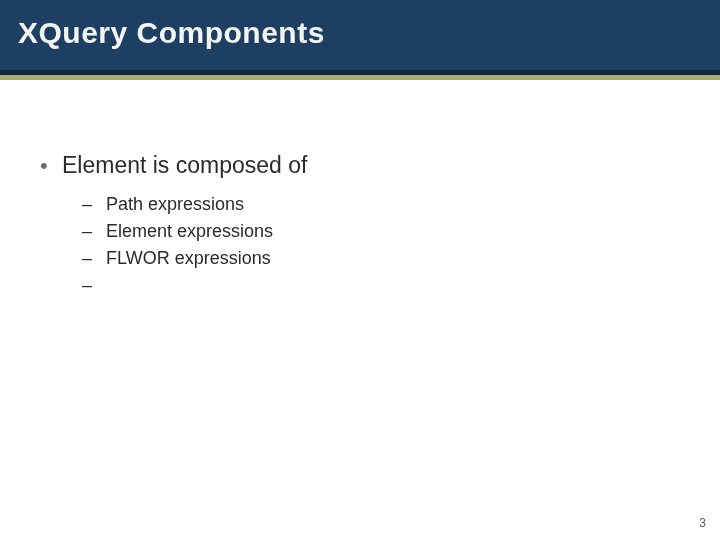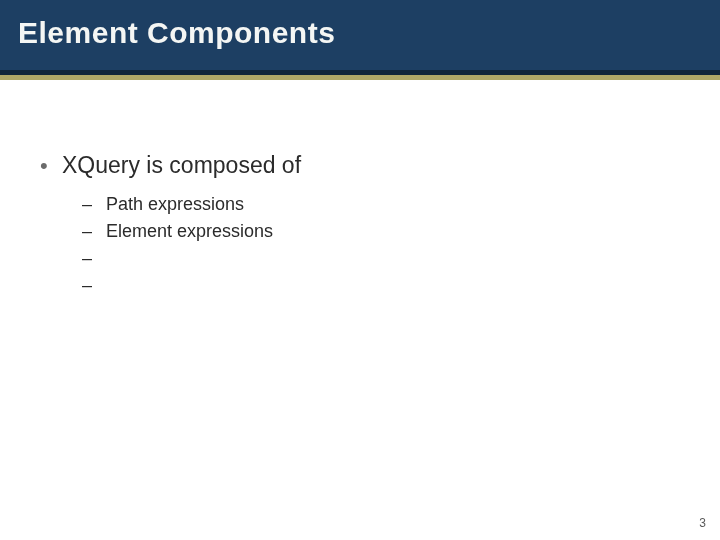--- a/index.html
+++ b/index.html
@@ -88,38 +88,39 @@
     font-family: Arial, Helvetica, sans-serif;
   }
 </style>
 </head>
 <body>
 
 <div class="title-band"></div>
 <div class="title-underline-dark"></div>
 <div class="title-underline-olive"></div>
 
-<div class="title-text">Element Components</div>
+<div class="title-text">XQuery Components</div>
 
 <div class="content">
   <div class="bullet-row">
     <span class="bullet-mark">•</span>
-    <span>XQuery is composed of</span>
+    <span>Element is composed of</span>
   </div>
   <div class="sub-list">
     <div class="sub-row">
       <span class="sub-mark">–</span>
       <span>Path expressions</span>
     </div>
     <div class="sub-row">
       <span class="sub-mark">–</span>
       <span>Element expressions</span>
     </div>
     <div class="sub-row">
       <span class="sub-mark">–</span>
+      <span>FLWOR expressions</span>
     </div>
     <div class="sub-row">
       <span class="sub-mark">–</span>
     </div>
   </div>
 </div>
 
 <div class="page-num">3</div>
 
 </body></html>

